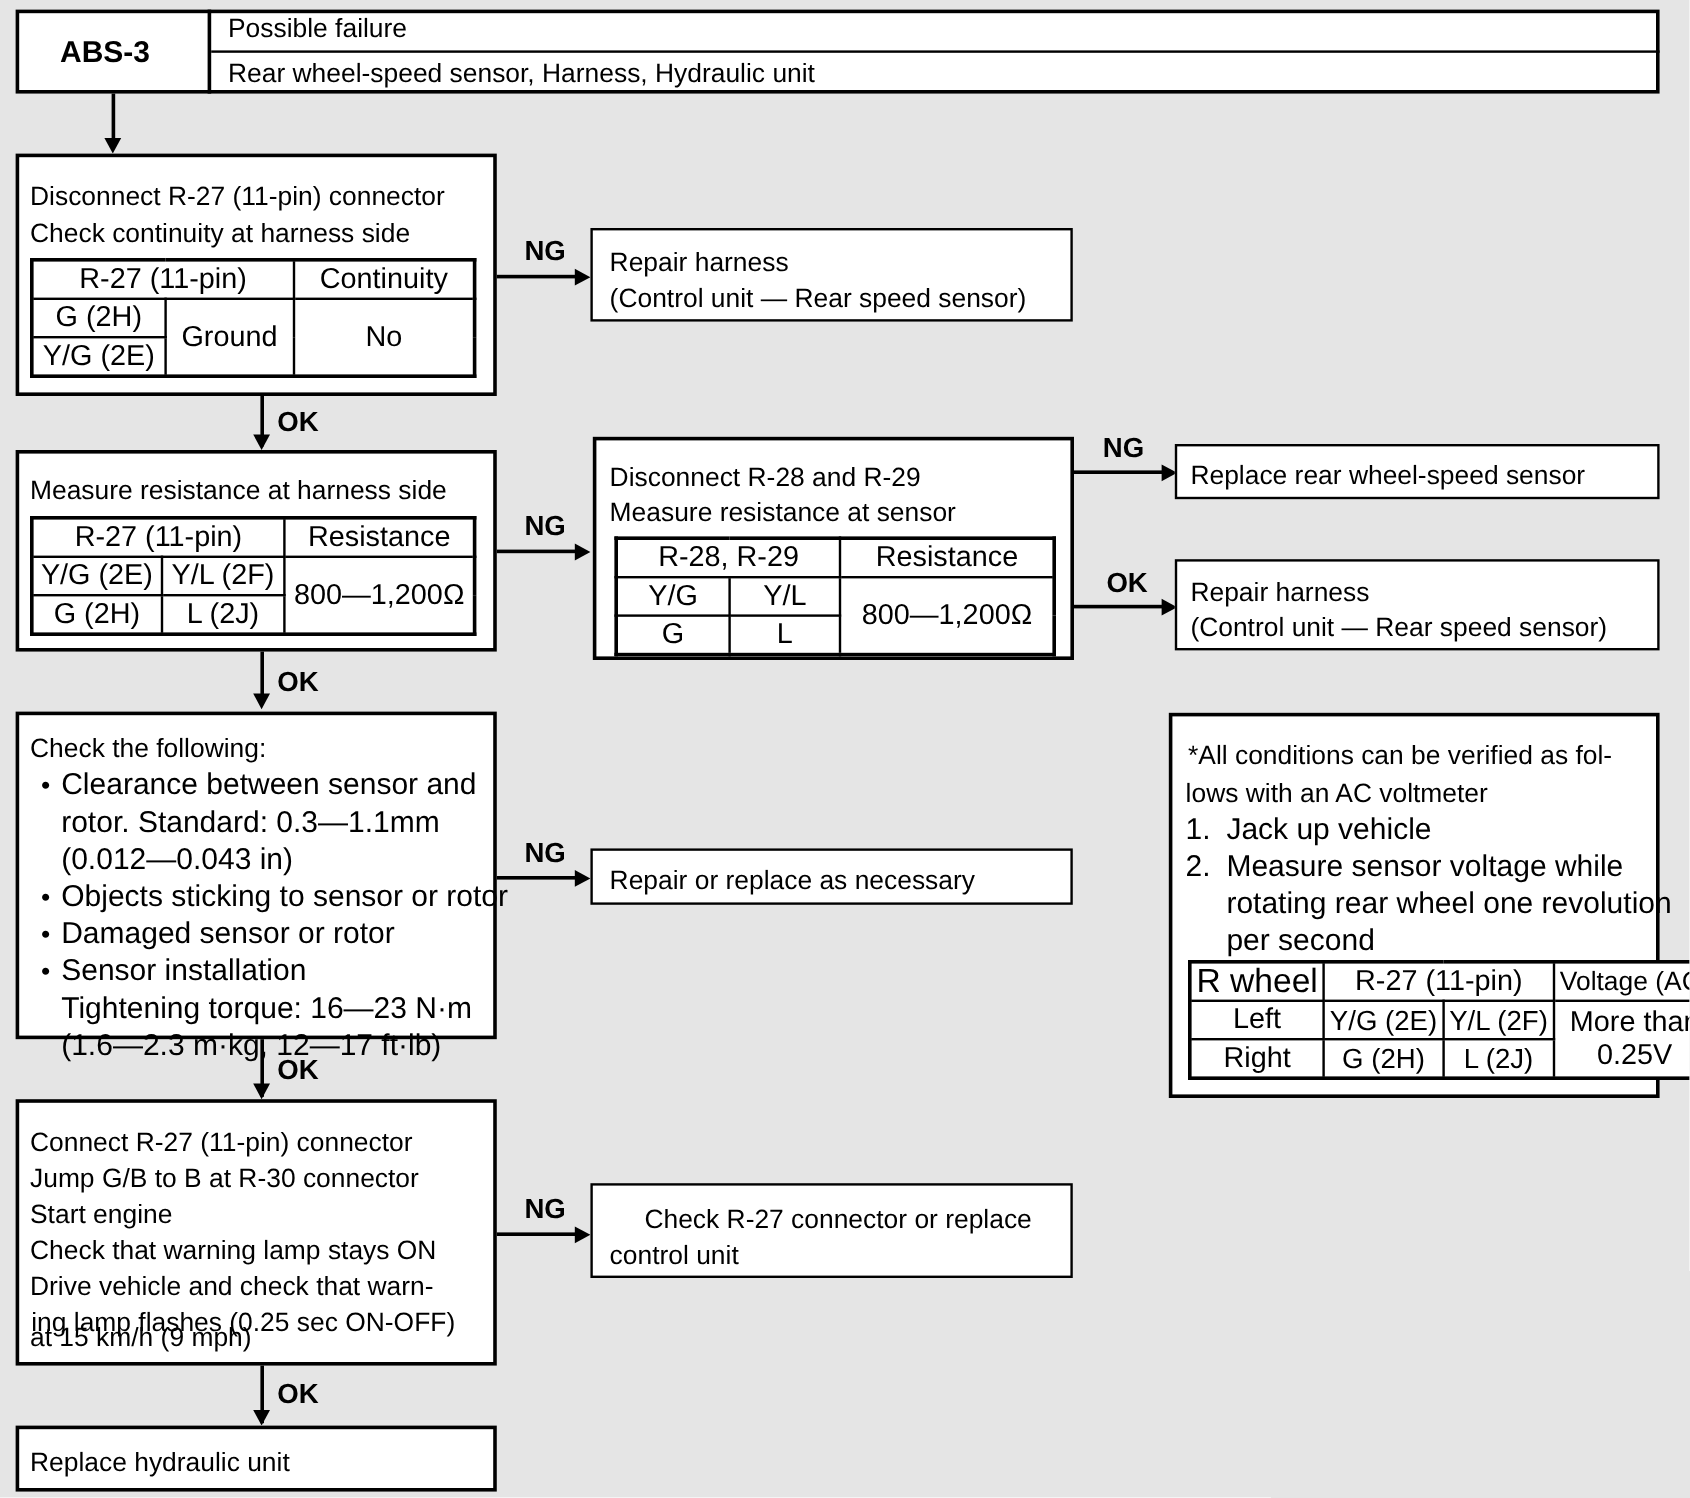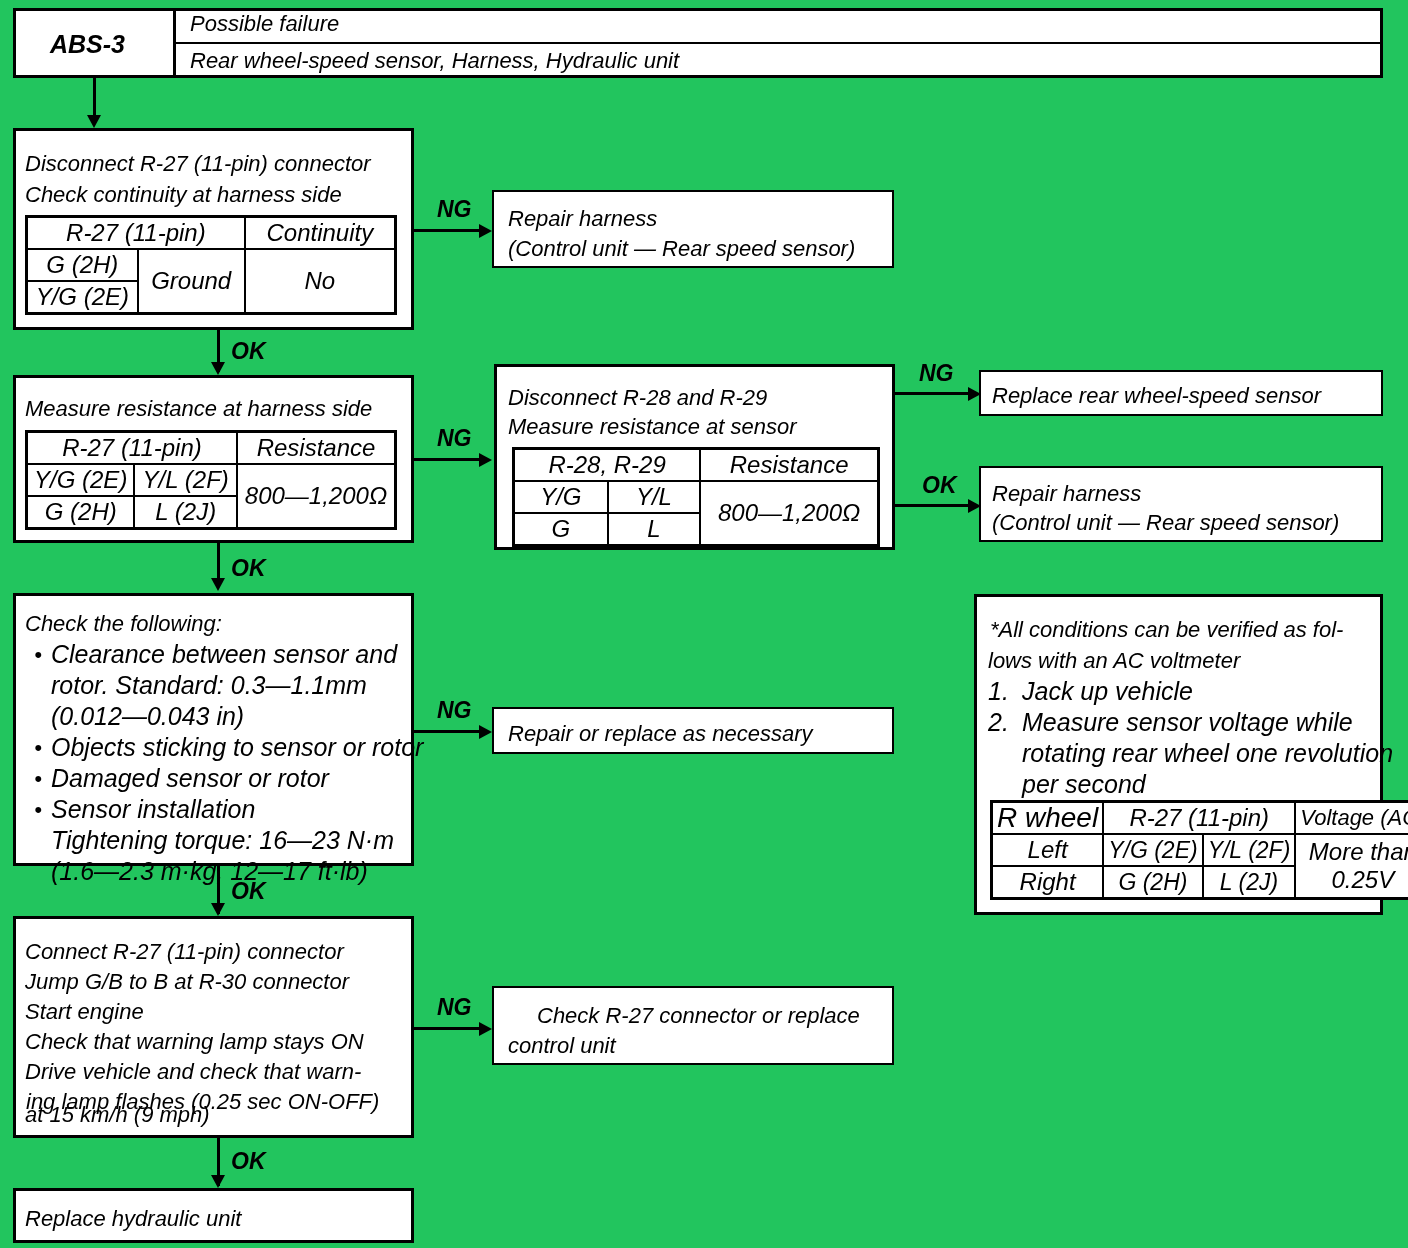--- a/index.html
+++ b/index.html
@@ -6,22 +6,21 @@
   body{
     font-family:"Liberation Sans","DejaVu Sans",sans-serif;
     color:#000;
     -webkit-font-smoothing:none;
   }
   #canvas{
     position:relative;
     width:1408px;
     height:1248px;
     overflow:hidden;
-    background:#22c55e;
-    font-style:italic;
+    background:#e5e5e5;
   }
   .box{
     position:absolute;
     box-sizing:border-box;
     border:3px solid #000;
     background:#fff;
   }
   .thin{border-width:2px;}
   .txt{
     position:absolute;

